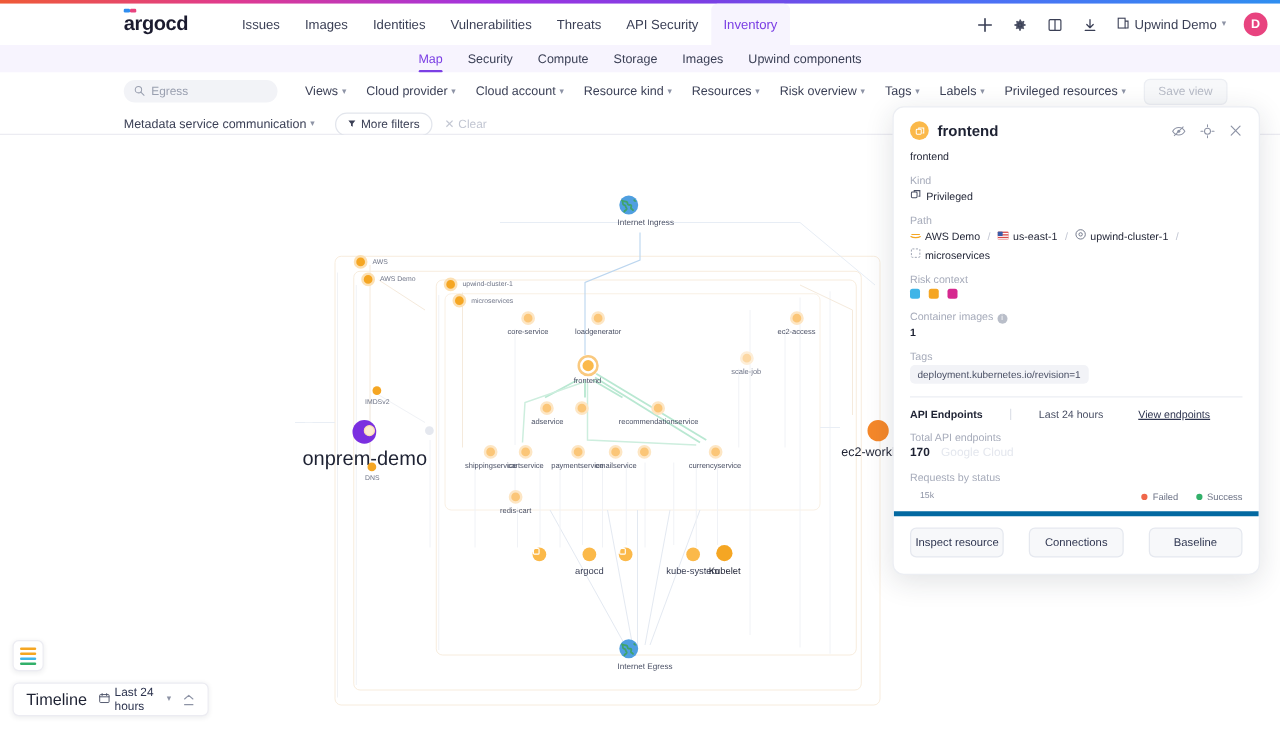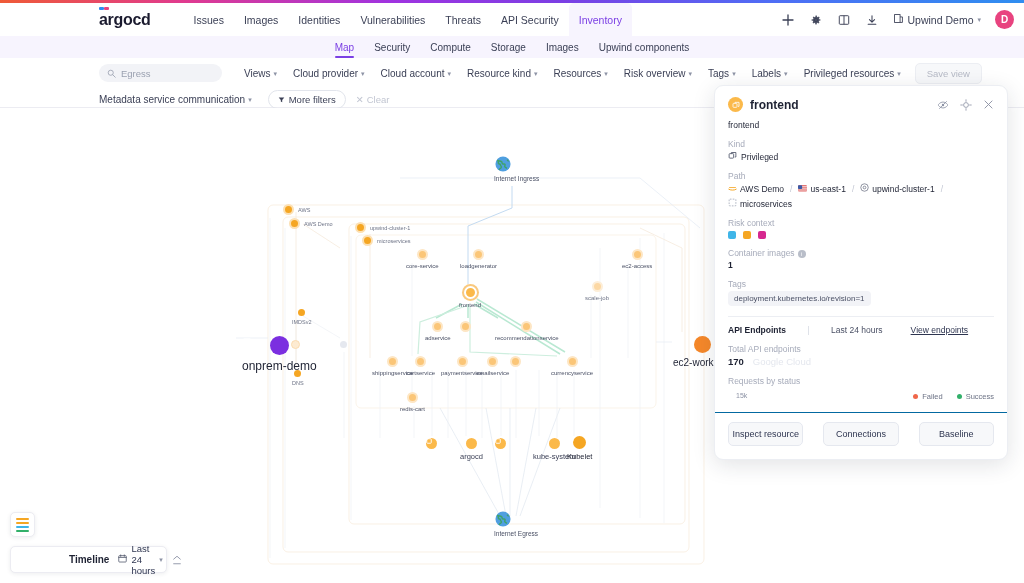--- a/index.html
+++ b/index.html
@@ -156,42 +156,42 @@
   .apihead .lnk { font-size: 8.5px; color: #2e3550; text-decoration: underline; margin-left: 6px; cursor: pointer; }
   .bigv { font-size: 9.5px; font-weight: 700; color: #1e2233; }
   .ghost { font-size: 9.5px; color: #e4e7ee; margin-left: 5px; }
   .chartbox { margin-top: 6px; position: relative; height: 26px; }
   .chartbox .ytick { font-size: 7px; color: #8d93a5; position: absolute; left: 8px; top: 0; }
   .legend { position: absolute; right: 0; top: 0; display: flex; gap: 14px; justify-content: space-between; }
   .legend span { display: flex; align-items: center; gap: 4px; font-size: 7.5px; color: #6d7386; }
   .legend i { width: 5px; height: 5px; border-radius: 50%; display: block; }
   .panel-foot {
     position: absolute; bottom: 0; left: 0; right: 0; padding: 9px 13px 13px 13px;
-    border-top: 1px solid #0369a1; display: flex; gap: 20px;
+    border-top: 4px solid #0369a1; display: flex; gap: 20px;
   }
   .pbtn {
     flex: 1; text-align: center; font-size: 9px; color: #2e3550;
     background: #f7f8fa; border: 1px solid #e5e8ef; border-radius: 5px; padding: 6px 0; cursor: pointer;
   }
 
   
   .layersbtn {
     position: absolute; left: 10px; top: 512px; width: 25px; height: 25px;
     background: #fff; border: 1px solid #ececf2; border-radius: 5px;
     box-shadow: 0 1px 4px rgba(30,35,55,0.08);
     display: flex; flex-direction: column; align-items: center; justify-content: center; gap: 2px; cursor: pointer;
   }
   .layersbtn i { width: 13px; height: 2px; border-radius: 1px; display: block; }
   .timeline {
     position: absolute; left: 10px; top: 546px; width: 157px; height: 27px;
     background: #fff; border: 1px solid #ececf2; border-radius: 5px;
     box-shadow: 0 1px 4px rgba(30,35,55,0.08);
     display: flex; align-items: center; padding: 0 10px; gap: 9px;
   }
-  .timeline .tl { font-size: 10px; font-weight: 700; color: #1e2233; margin-left: 48px; }
+  .timeline .tl { font-size: 13px; font-weight: 400; color: #1e2233; }
   .timeline .tr { display: flex; align-items: center; gap: 4px; font-size: 9.5px; color: #2e3550; cursor: pointer; }
   .timeline .tcollapse { margin-left: auto; color: #8d93a5; cursor: pointer; display: flex; }
 </style>
 </head>
 <body>
 
 <div id="app">
 
   <div class="gradient-bar"></div>
 
@@ -441,21 +441,21 @@
       <div class="lbl" style="font-size:6.5px;color:#4a5065">Internet Egress</div>
     </div>
 
     <div class="node" style="left:242px;top:228px">
       <div class="dot" style="width:19px;height:19px;background:#7b2fe0;">
         <svg width="10" height="10" viewBox="0 0 14 14">
             <rect x="2" y="3" width="10" height="3" rx="1" fill="#fff" opacity=".9"></rect>
             <rect x="2" y="8" width="10" height="3" rx="1" fill="#fff" opacity=".9"></rect>
           </svg>
       </div>
-      <div class="lbl" style="font-size:12px;color:#1e2233;margin-top:4px">onprem-demo</div>
+      <div class="lbl" style="font-size:16px;color:#1e2233;margin-top:4px">onprem-demo</div>
     </div>
 
     <div class="node" style="left:673px;top:228px">
       <div class="dot" style="width:17px;height:17px;background:#f5882a;">
         <svg width="9" height="9" viewBox="0 0 14 14">
             <path d="M5.5 8.5l3-3M4.2 6.2L3 7.4a2 2 0 102.8 2.8l1.2-1.2M9.8 7.8L11 6.6A2 2 0 108.2 3.8L7 5" fill="none" stroke="#fff" stroke-width="1.3" stroke-linecap="round"></path>
           </svg>
       </div>
       <div class="lbl" style="font-size:10px;color:#1e2233;margin-top:4px">ec2-workload</div>
     </div>

